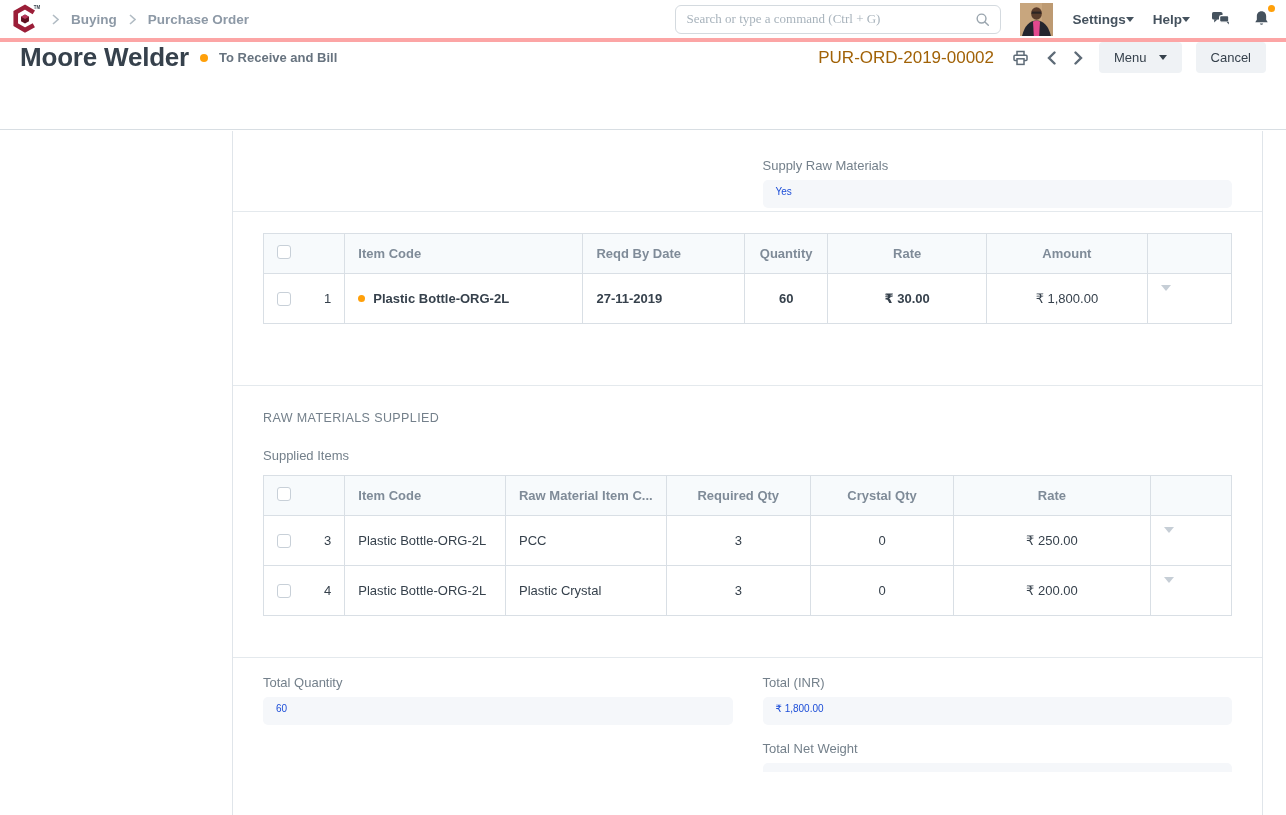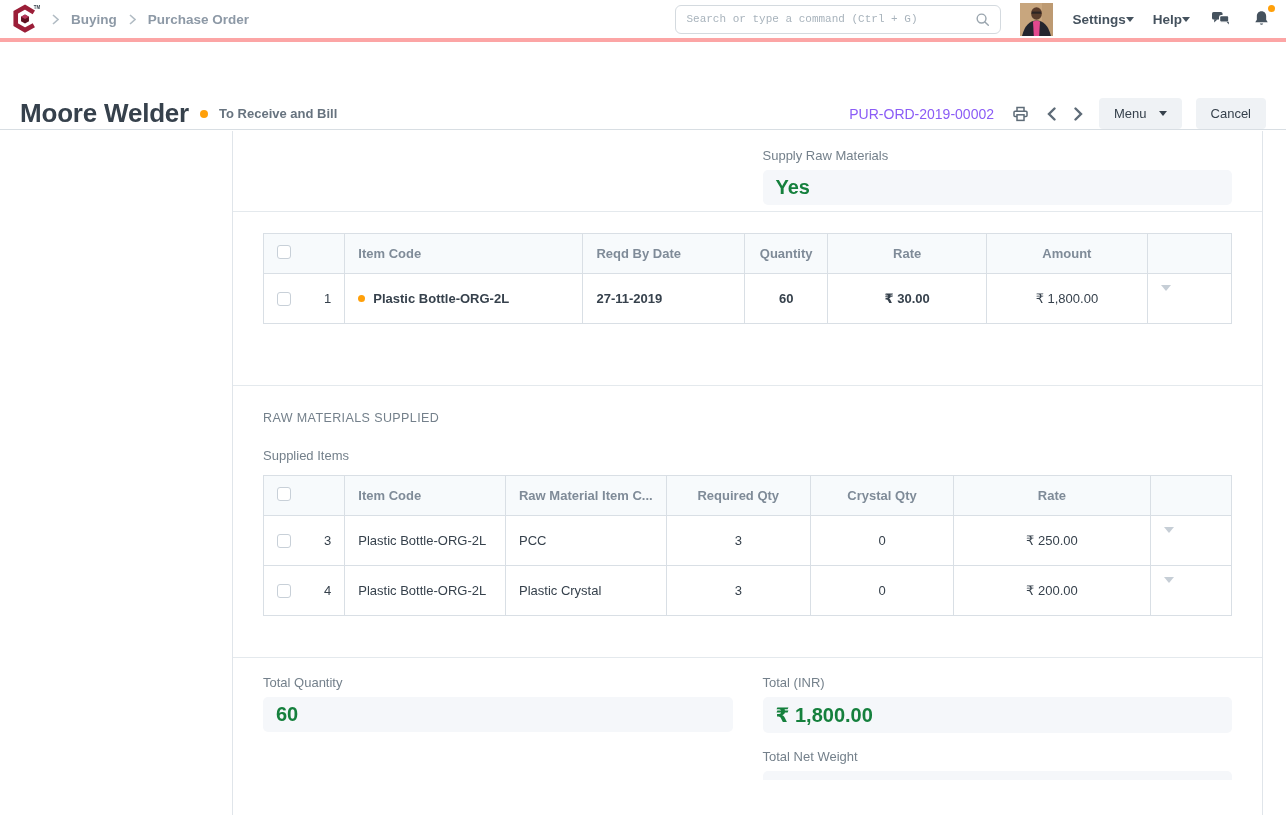--- a/index.html
+++ b/index.html
@@ -9,57 +9,57 @@
   
   .navbar { height:42px; border-bottom:4px solid #fca5a5; display:flex;
     align-items:center; justify-content:space-between; padding:0 14px 0 10px; background:#fff; }
   .nav-left { display:flex; align-items:center; gap:12px; }
   .logo { display:flex; align-items:flex-start; cursor:pointer; }
   .crumb-sep { color:#b2bcc4; display:flex; align-items:center; }
   .crumb { color:#8d99a6; font-weight:700; font-size:13.5px; cursor:pointer; }
   .nav-right { display:flex; align-items:center; gap:19px; }
   .search-box { width:326px; height:29px; border:1px solid #d4dadf; border-radius:6px;
     display:flex; align-items:center; padding:0 10px; background:#fff; }
-  .search-box input { flex:1; border:none; outline:none; font-size:11px; color:#a21caf;
-    font-family:Liberation Mono, monospace; background:transparent; }
+  .search-box input { flex:1; border:none; outline:none; font-size:13px; color:#a21caf;
+    font-family:Liberation Serif, serif; background:transparent; }
   .search-box input::placeholder { color:#a8b3bc; }
   .avatar { width:33px; height:33px; overflow:hidden; display:block; }
   .nav-item { font-size:13.5px; font-weight:700; color:#45525e; display:flex;
     align-items:center; cursor:pointer; }
   .caret-down { width:0; height:0; border-left:4px solid transparent;
     border-right:4px solid transparent; border-top:5px solid #45525e; display:inline-block; }
   .bell-wrap { position:relative; display:flex; }
   .notif-dot { position:absolute; top:-3px; right:-3px; width:7px; height:7px;
     border-radius:50%; background:#ffa00a; }
 
   
   .page-head { height:88px; border-bottom:1px solid #d8dee3; display:flex;
-    align-items:flex-end; justify-content:space-between; padding:0 20px; }
+    align-items:flex-start; justify-content:space-between; padding:0 20px; }
   .title-wrap { display:flex; align-items:center; gap:11px; }
   .page-title { font-size:26px; font-weight:600; color:#36414c; letter-spacing:-0.2px; }
   .dot { width:8px; height:8px; border-radius:50%; background:#ffa00a; display:inline-block; }
   .status-text { font-size:13px; font-weight:700; color:#67737f; }
   .head-right { display:flex; align-items:center; gap:14px; }
-  .doc-id { color:#8b5cf6; font-size:14px; margin-right:2px; }
+  .doc-id { color:#a16207; font-size:17px; margin-right:2px; }
   .icon-btn { background:none; border:none; cursor:pointer; display:flex; align-items:center; padding:2px; }
   .btn { background:#eff2f5; border:none; border-radius:4px; height:31px; padding:0 15px;
     font-size:13px; font-weight:400; color:#36414c; display:inline-flex; align-items:center;
     gap:12px; cursor:pointer; font-family:inherit; }
   .btn .caret-down { border-top-color:#36414c; }
 
   
   .main { position:absolute; top:131px; left:232px; width:1031px; bottom:0;
     border-left:1px solid #e0e5ea; border-right:1px solid #e0e5ea; background:#fff; }
   .section { padding:0 30px; border-bottom:1px solid #e4e9ed; }
   .two-col { display:flex; gap:30px; }
   .col { flex:1; min-width:0; }
   .fld-label { font-size:13px; color:#74808b; margin-bottom:7px; }
-  .fld-value { background:#f5f7fa; border-radius:5px; padding:6px 13px; font-size:20px;
-    font-weight:700; color:#15803d; min-height:28px; }
-  .sec1 { height:81px; padding-top:17px; }
+  .fld-value { background:#f5f7fa; border-radius:5px; padding:6px 13px; font-size:10px;
+    font-weight:400; color:#1d4ed8; min-height:28px; }
+  .sec1 { height:81px; padding-top:27px; }
   .sec2 { height:174px; padding-top:21px; }
   .sec3 { height:272px; padding-top:25px; }
   .sec4 { height:200px; padding-top:17px; }
   .grid-label { font-size:13px; color:#74808b; margin-bottom:12px; }
   .section-heading { font-size:12.5px; color:#74808b; letter-spacing:0.4px; margin-bottom:23px; }
 
   
   table.grid { width:100%; border-collapse:collapse; font-size:13px; table-layout:fixed; }
   .grid th, .grid td { border:1px solid #d9dfe5; padding:0 13px; overflow:hidden;
     white-space:nowrap; text-overflow:ellipsis; }

